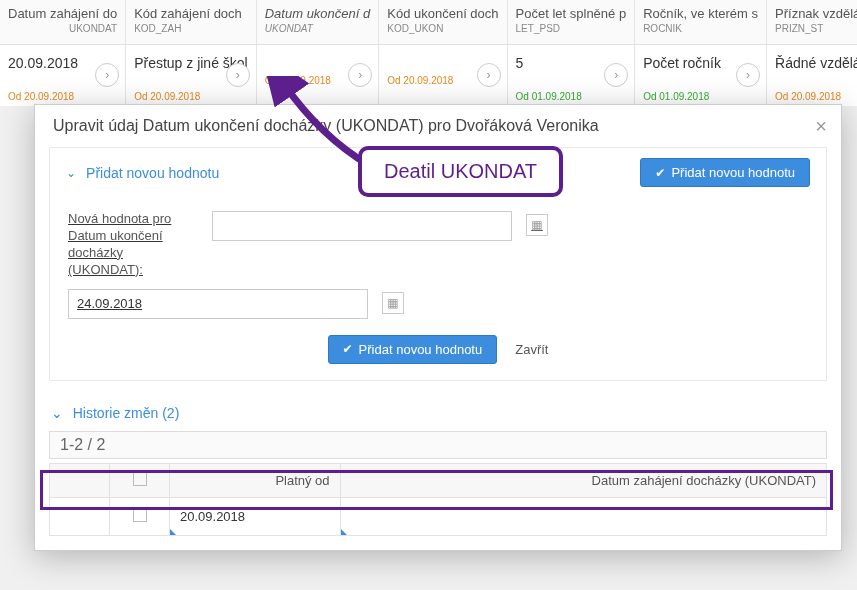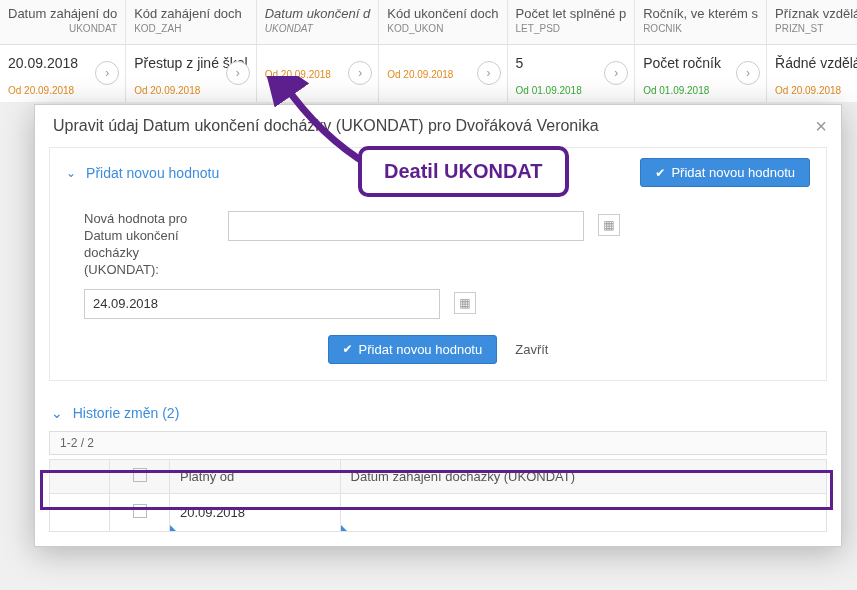--- a/index.html
+++ b/index.html
@@ -34,21 +34,21 @@
     background: #fff;
     border-right: 1px solid #e5e5e5;
     padding: 10px 8px 4px 8px;
     vertical-align: top;
     height: 58px;
     overflow: hidden;
     white-space: nowrap;
     position: relative;
   }
   .bg-data-row .val  { color: #333; font-size: 14px; display:block; }
-  .bg-data-row .from { color: #e08a1e; font-size: 10px; display:block; margin-top:14px;}
+  .bg-data-row .from { color: #e08a1e; font-size: 10px; display:block; margin-top:20px;}
   .bg-data-row .from.green { color: #3aaa35; }
   .circ {
     position:absolute; right:6px; top:50%; transform:translateY(-50%);
     width:24px; height:24px; border:1px solid #ccc; border-radius:50%;
     display:flex; align-items:center; justify-content:center;
     color:#999; font-size:12px; background:#fff;
   }
   
   .modal {
     position: absolute;
@@ -101,31 +101,32 @@
     align-items:center;
     gap:6px;
   }
   .btn-blue .check { font-size:12px; }
   .form-area {
     padding: 4px 18px 16px 18px;
   }
   .form-row {
     display:flex;
     align-items:flex-start;
-    margin:10px 16px;
+    margin:10px 0;
     gap:14px;
+    text-decoration:underline;
   }
   .form-row label {
     width:130px;
     color:#555;
     font-size:13px;
     line-height:1.3;
   }
   .input {
-    width:356px;
+    width:300px;
     height:30px;
     border:1px solid #ccc;
     padding:4px 8px;
     font-size:13px;
     color:#333;
   }
   .cal-icon {
     width:22px; height:22px;
     border:1px solid #ccc;
     display:flex; align-items:center; justify-content:center;
@@ -144,35 +145,35 @@
   .hist-head {
     padding:10px 16px;
     color:#3c8dde;
     font-size:14px;
     display:flex; align-items:center; gap:10px;
   }
   .hist-count {
     margin: 0 14px;
     border:1px solid #ddd;
     padding:4px 10px;
-    font-size:12px;
+    font-size:16px;
     color:#666;
     background:#fafafa;
   }
   table.hist {
     width: calc(100% - 28px);
     margin: 4px 14px 14px 14px;
     border-collapse: collapse;
   }
   table.hist th {
     background:#f7f7f7;
     border:1px solid #e2e2e2;
     color:#555;
     font-weight:normal;
-    text-align:left;
+    text-align:right;
     padding:8px 10px;
     font-size:13px;
   }
   table.hist td {
     border:1px solid #e2e2e2;
     padding:10px 10px;
     font-size:13px;
     color:#333;
     position:relative;
   }
@@ -187,21 +188,21 @@
   }
   
   .badge {
     position:absolute;
     left:358px; top:146px;
     border:4px solid #5d1e8e;
     border-radius:10px;
     background:#fff;
     color:#5d1e8e;
     font-size:20px;
-    font-weight:700;
+    font-weight:400;
     padding:10px 22px;
     z-index:50;
   }
   .arrow-svg {
     position:absolute;
     left:260px; top:76px;
     width:140px; height:110px;
     z-index:49;
     pointer-events:none;
   }

